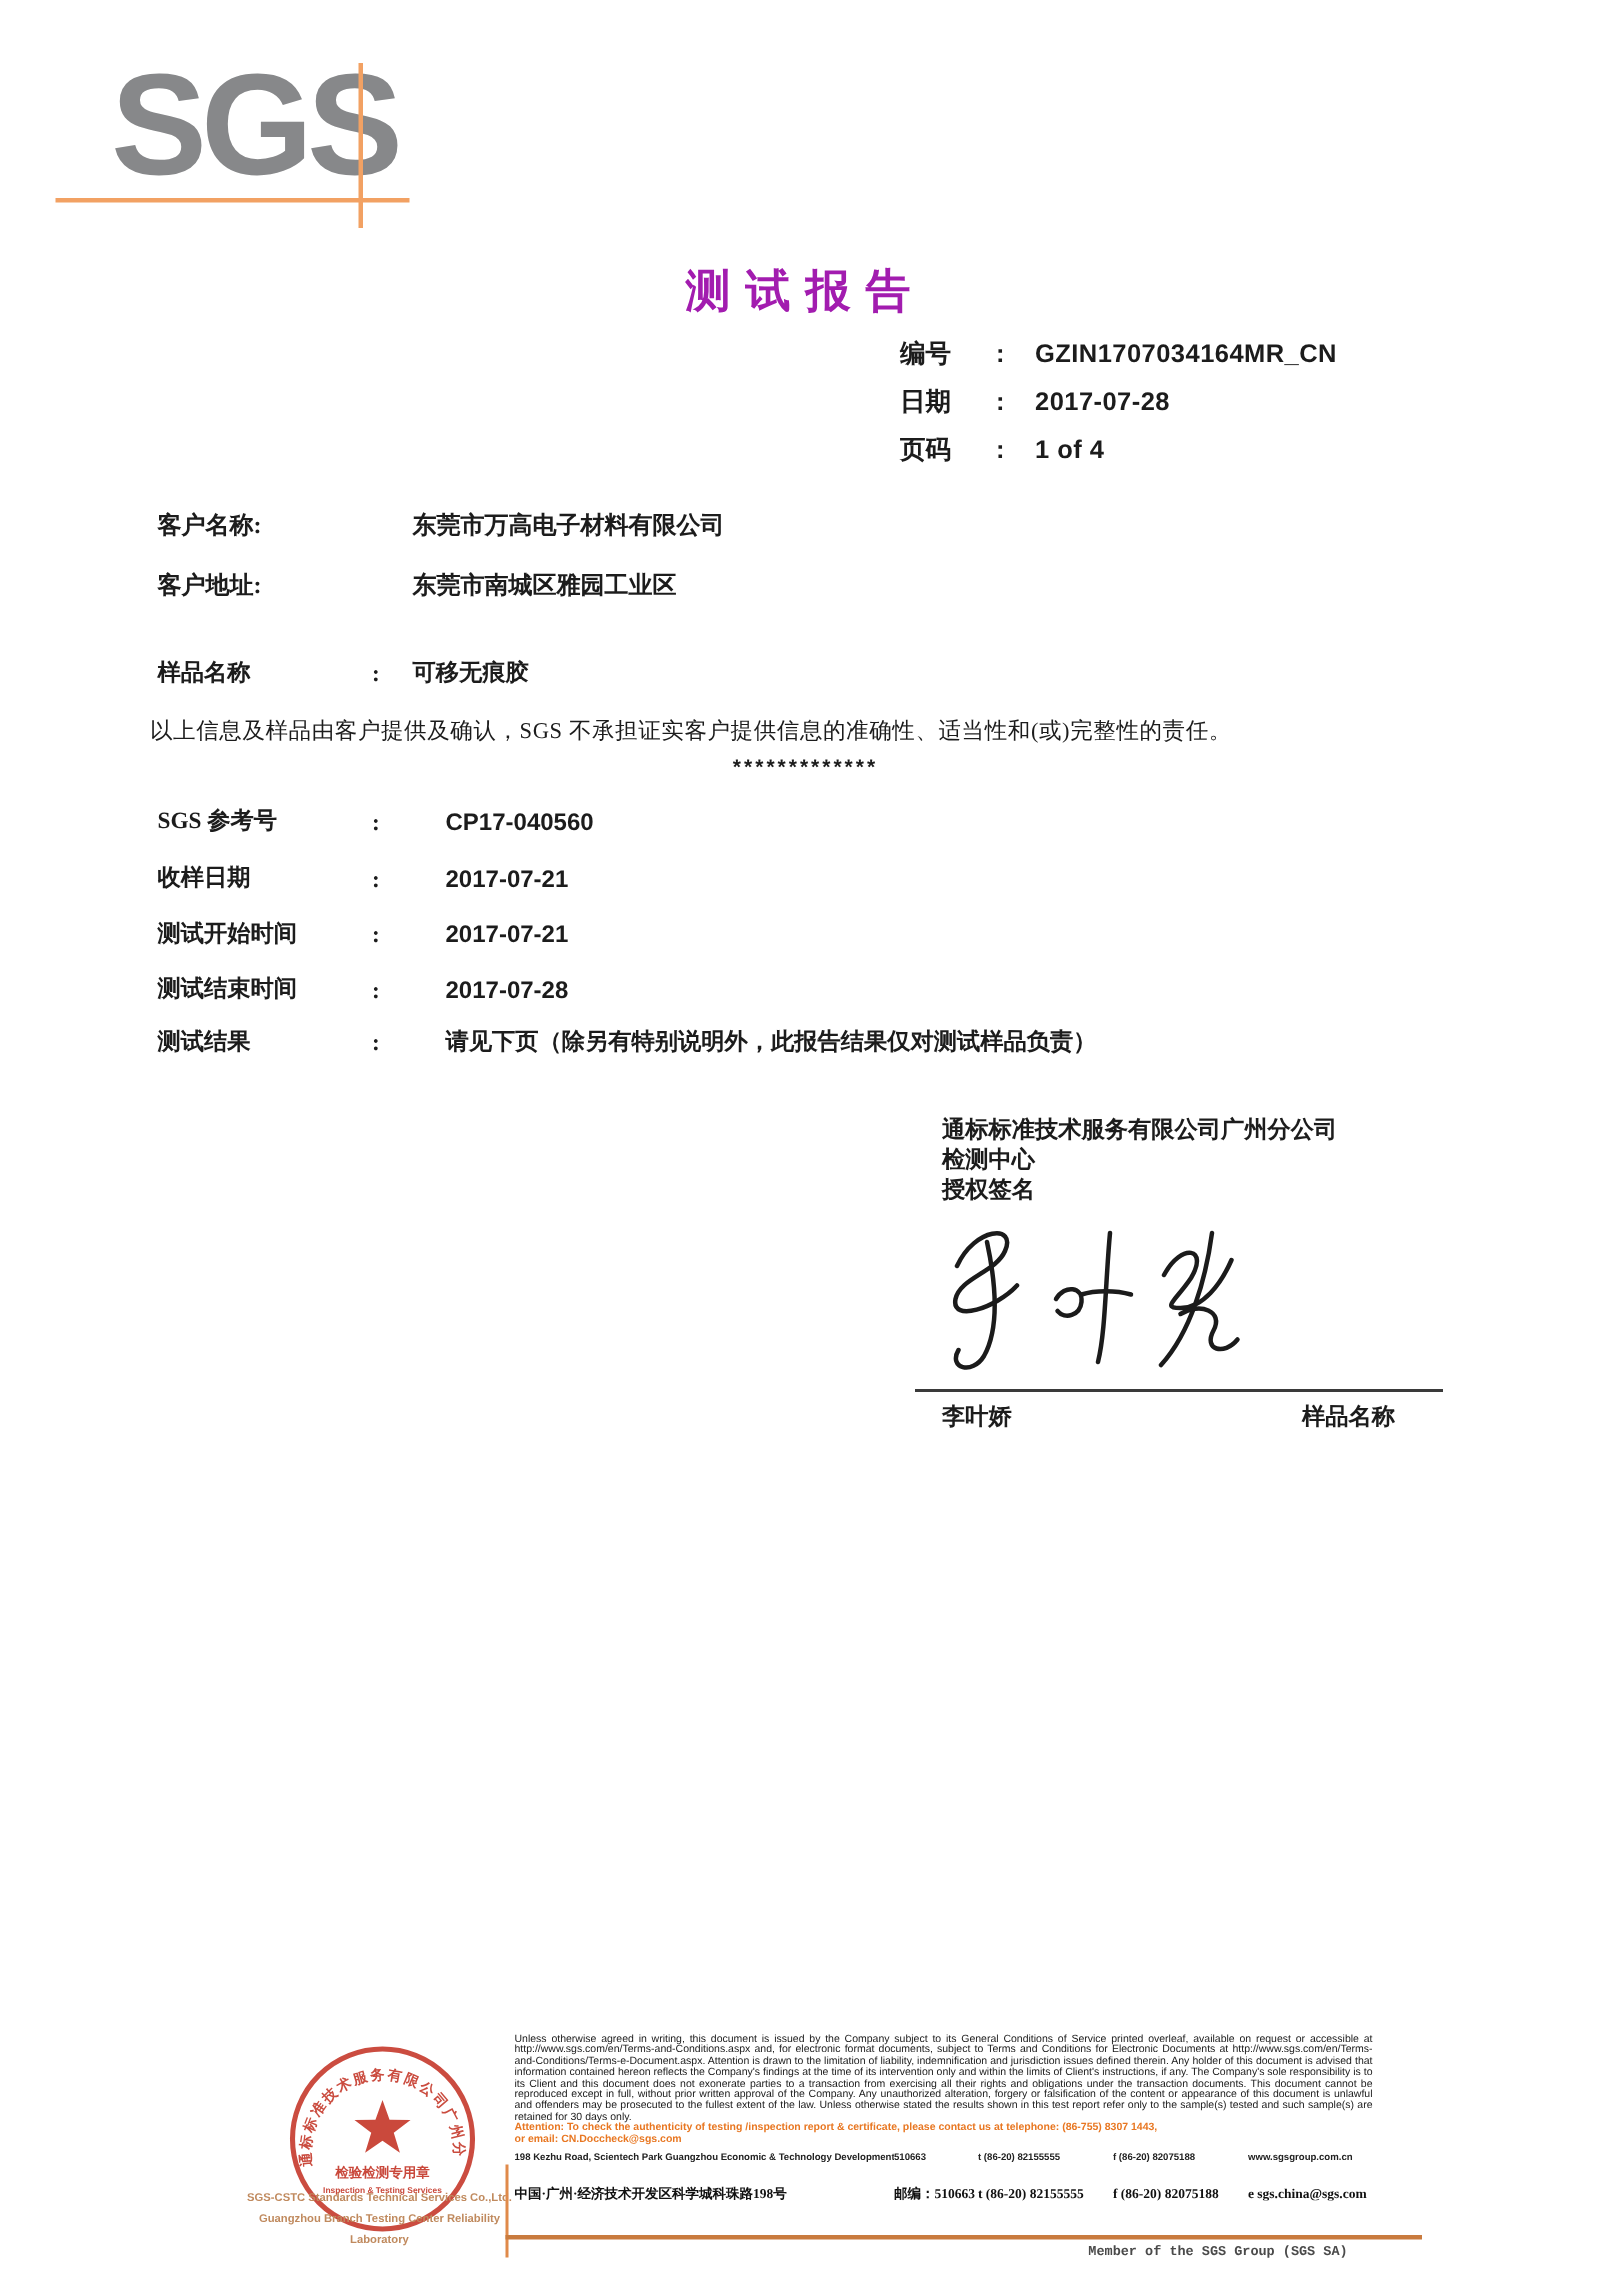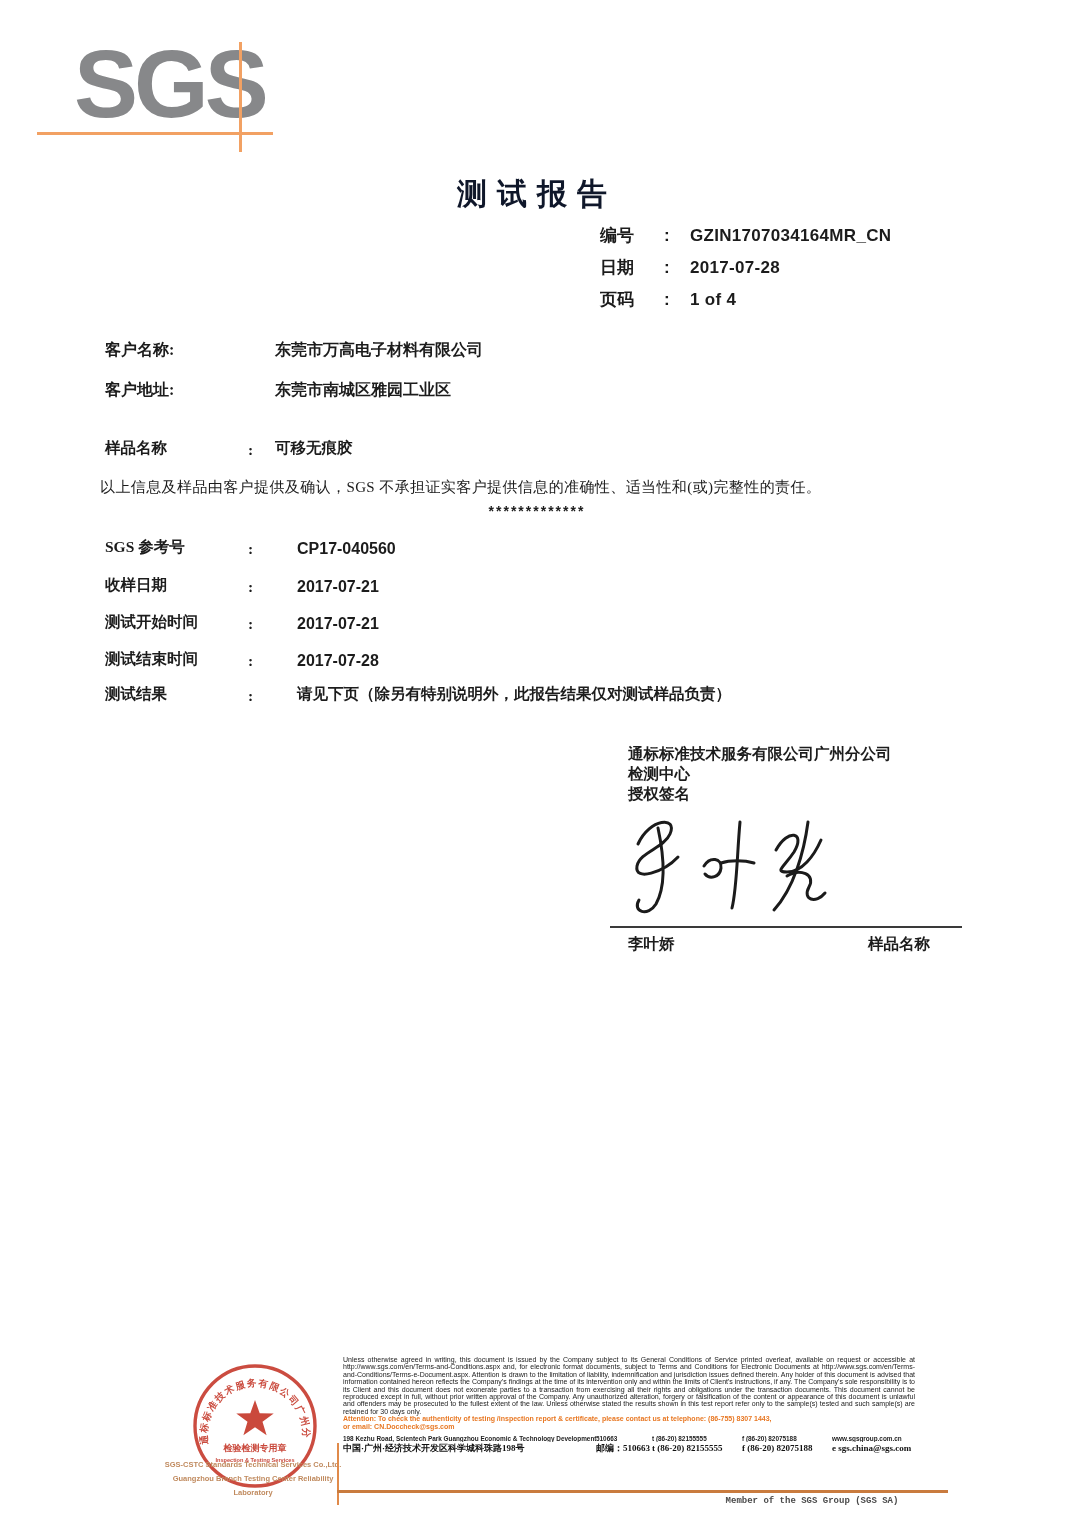--- a/index.html
+++ b/index.html
@@ -16,21 +16,21 @@
     font-family:"Liberation Sans","DejaVu Sans",sans-serif;
     font-weight:bold; font-size:96px; line-height:96px; letter-spacing:-4px;
     color:#87888a;
   }
   .logo-hline { position:absolute; left:37px; top:132px; width:236px; height:3px; background:#f2a163; }
   .logo-vline { position:absolute; left:239px; top:42px; width:3px; height:110px; background:#f2a163; }
   
   .doc-title {
     position:absolute; left:0; right:0; top:174px; text-align:center;
     font-family:"Liberation Sans","DejaVu Sans",sans-serif;
-    font-weight:bold; font-size:30px; letter-spacing:10px; color:#0f172a;
+    font-weight:bold; font-size:30px; letter-spacing:10px; color:#a21caf;
   }
   
   .meta-row { position:absolute; left:600px; display:flex; align-items:baseline;
     font-size:17px; font-weight:bold; font-family:"Liberation Sans","DejaVu Sans",sans-serif; }
   .meta-row .m-lbl { width:64px; font-family:"Liberation Serif",serif; font-weight:bold; }
   .meta-row .m-col { width:26px; }
   .meta-row .m-val { letter-spacing:0.3px; }
   
   .crow { position:absolute; left:105px; display:flex; align-items:flex-end; font-size:16px; }
   .crow .lbl { width:170px; font-weight:600; }
@@ -53,21 +53,21 @@
   
   .stamp-svg { position:absolute; left:191px; top:1362px; }
   .stamp-caption { position:absolute; left:163px; top:1458px; width:180px; text-align:center;
     font-family:"Liberation Sans",sans-serif; font-size:7.5px; font-weight:bold; line-height:14px; color:#c08a5e; }
   .legal-block { position:absolute; left:343px; top:1356px; width:572px;
     font-family:"Liberation Sans","DejaVu Sans",sans-serif; }
   .legal-en { font-size:7px; line-height:7.4px; text-align:justify; color:#1a1a1a; font-weight:500; }
   .attention { color:#e87722; font-weight:bold; font-size:7px; line-height:7.6px; }
   .addr { display:grid; grid-template-columns:253px 56px 90px 90px auto; align-items:baseline; }
   .addr-en { margin-top:5px; font-size:6.4px; font-weight:bold; color:#222; }
-  .addr-cn { margin-top:0; font-size:9px; font-weight:bold; color:#111; font-family:"Liberation Serif",serif; }
+  .addr-cn { margin-top:14px; font-size:9px; font-weight:bold; color:#111; font-family:"Liberation Serif",serif; }
   .addr span { white-space:nowrap; overflow:hidden; }
   .foot-vline { position:absolute; left:337px; top:1443px; width:2px; height:62px; background:#e08a4a; }
   .foot-hline { position:absolute; left:337px; top:1490px; width:611px; height:3px; background:#c97b3e; }
   .member { position:absolute; left:662px; top:1496px; width:300px; text-align:center;
     font-family:Liberation Mono, monospace; font-size:9px; font-weight:bold; color:#4a4a4a; }
 </style>
 </head>
 <body>
 
 <div class="page">

